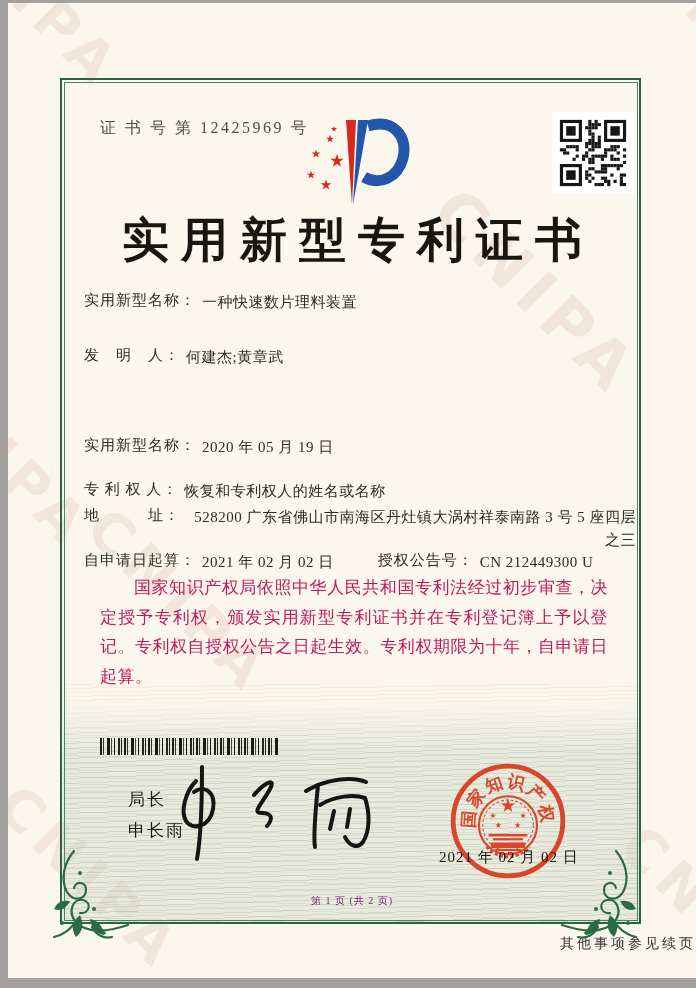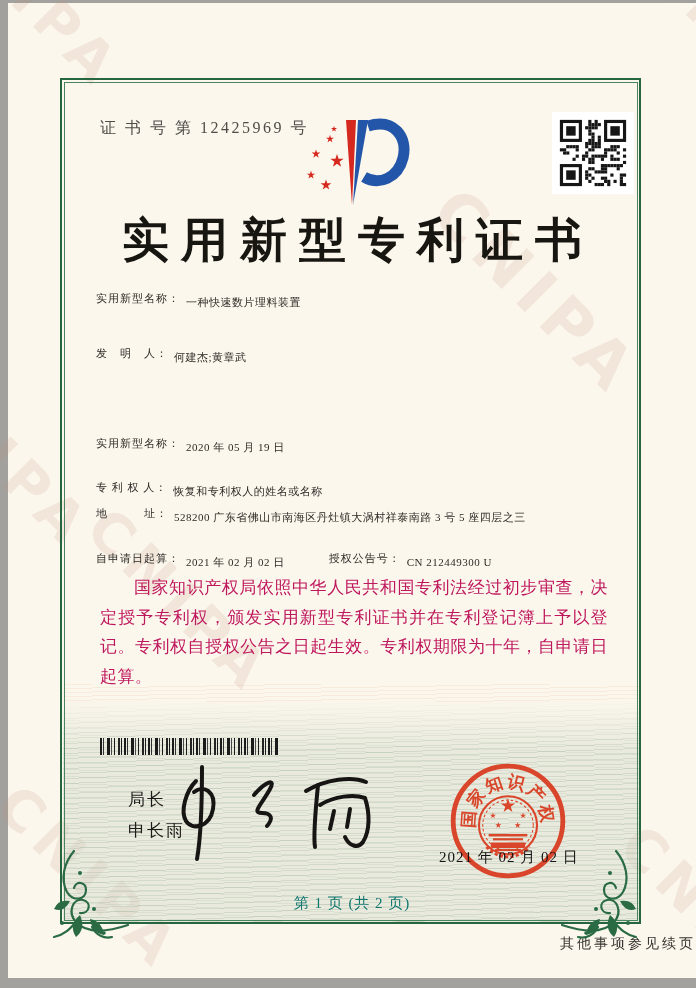--- a/index.html
+++ b/index.html
@@ -41,23 +41,23 @@
   .flourish.br{left:552px;top:846px;transform:scaleX(-1);}
   
   .cert-no{position:absolute;left:92px;top:115px;font-size:16px;letter-spacing:2.5px;color:#4f4d48;}
   .logo{position:absolute;left:288px;top:112px;width:122px;height:96px;}
   .qr{position:absolute;left:544px;top:109px;width:82px;height:82px;background:#fff;z-index:2;}
   .title{
     position:absolute;left:0;top:206px;width:100%;text-align:center;
     font-size:47px;font-weight:700;letter-spacing:12px;text-indent:12px;color:#181611;
   }
   
-  .row{position:absolute;left:88px;display:flex;font-size:11px;color:#2e2b26;}
+  .row{position:absolute;left:76px;display:flex;font-size:15px;color:#2e2b26;}
   .row .lbl{white-space:pre;letter-spacing:1px;flex:none;}
-  .row .val{margin-left:6px;max-width:450px;line-height:23px;letter-spacing:0.5px;}
+  .row .val{margin-left:6px;max-width:450px;line-height:23px;letter-spacing:0.5px;text-align:right;}
   .grant-pair{display:flex;}
   .grant-gap{width:44px;flex:none;}
   
   .body-text{
     position:absolute;left:92px;top:570px;width:508px;
     font-size:17px;line-height:1.74;color:#be185d;text-align:justify;letter-spacing:0.4px;
   }
   .body-text p{margin:0;text-indent:2em;}
   
   .barcode{
@@ -77,21 +77,21 @@
     font-family:"Liberation Sans","DejaVu Sans",sans-serif;
     font-size:17px;line-height:31px;letter-spacing:2px;color:#1d1b18;font-weight:500;margin-left:28px;
   }
   .signature{position:absolute;left:158px;top:756px;width:238px;height:108px;z-index:4;}
   
   .seal{position:absolute;left:412px;top:732px;width:176px;height:172px;z-index:4;opacity:.93;}
   .seal-date{
     position:absolute;left:431px;top:845px;z-index:5;
     font-size:15px;letter-spacing:1px;color:#141414;
   }
-  .page-no{position:absolute;left:0;top:891px;width:100%;text-align:center;font-size:15px;letter-spacing:1px;color:#0f766e;z-index:4;}
+  .page-no{position:absolute;left:0;top:891px;width:100%;text-align:center;font-size:10px;letter-spacing:1px;color:#701a75;z-index:4;}
   .footer-note{position:absolute;left:0;top:932px;width:100%;text-align:right;font-size:14px;letter-spacing:3px;color:#35332e;}
 </style>
 </head>
 <body>
 
 <div class="sheet">
 
   <div class="wm" style="left:-95px;top:-40px">CNIPA</div>
   <div class="wm" style="left:558px;top:-52px">CNIPA</div>
   <div class="wm big" style="left:398px;top:252px">CNIPA</div>

